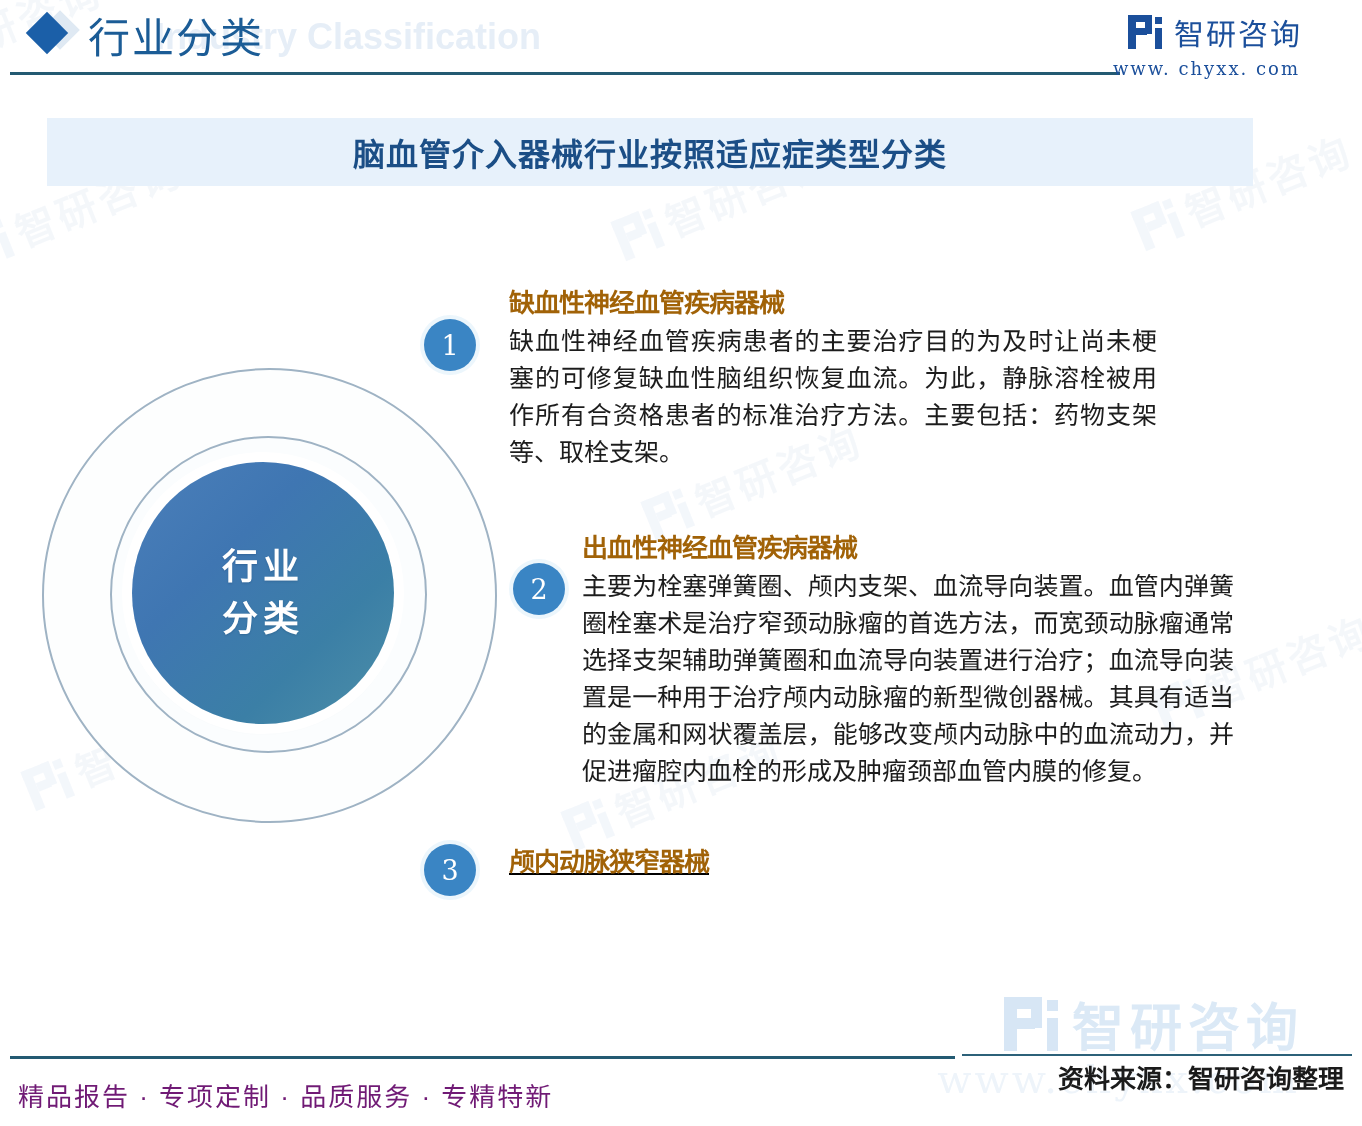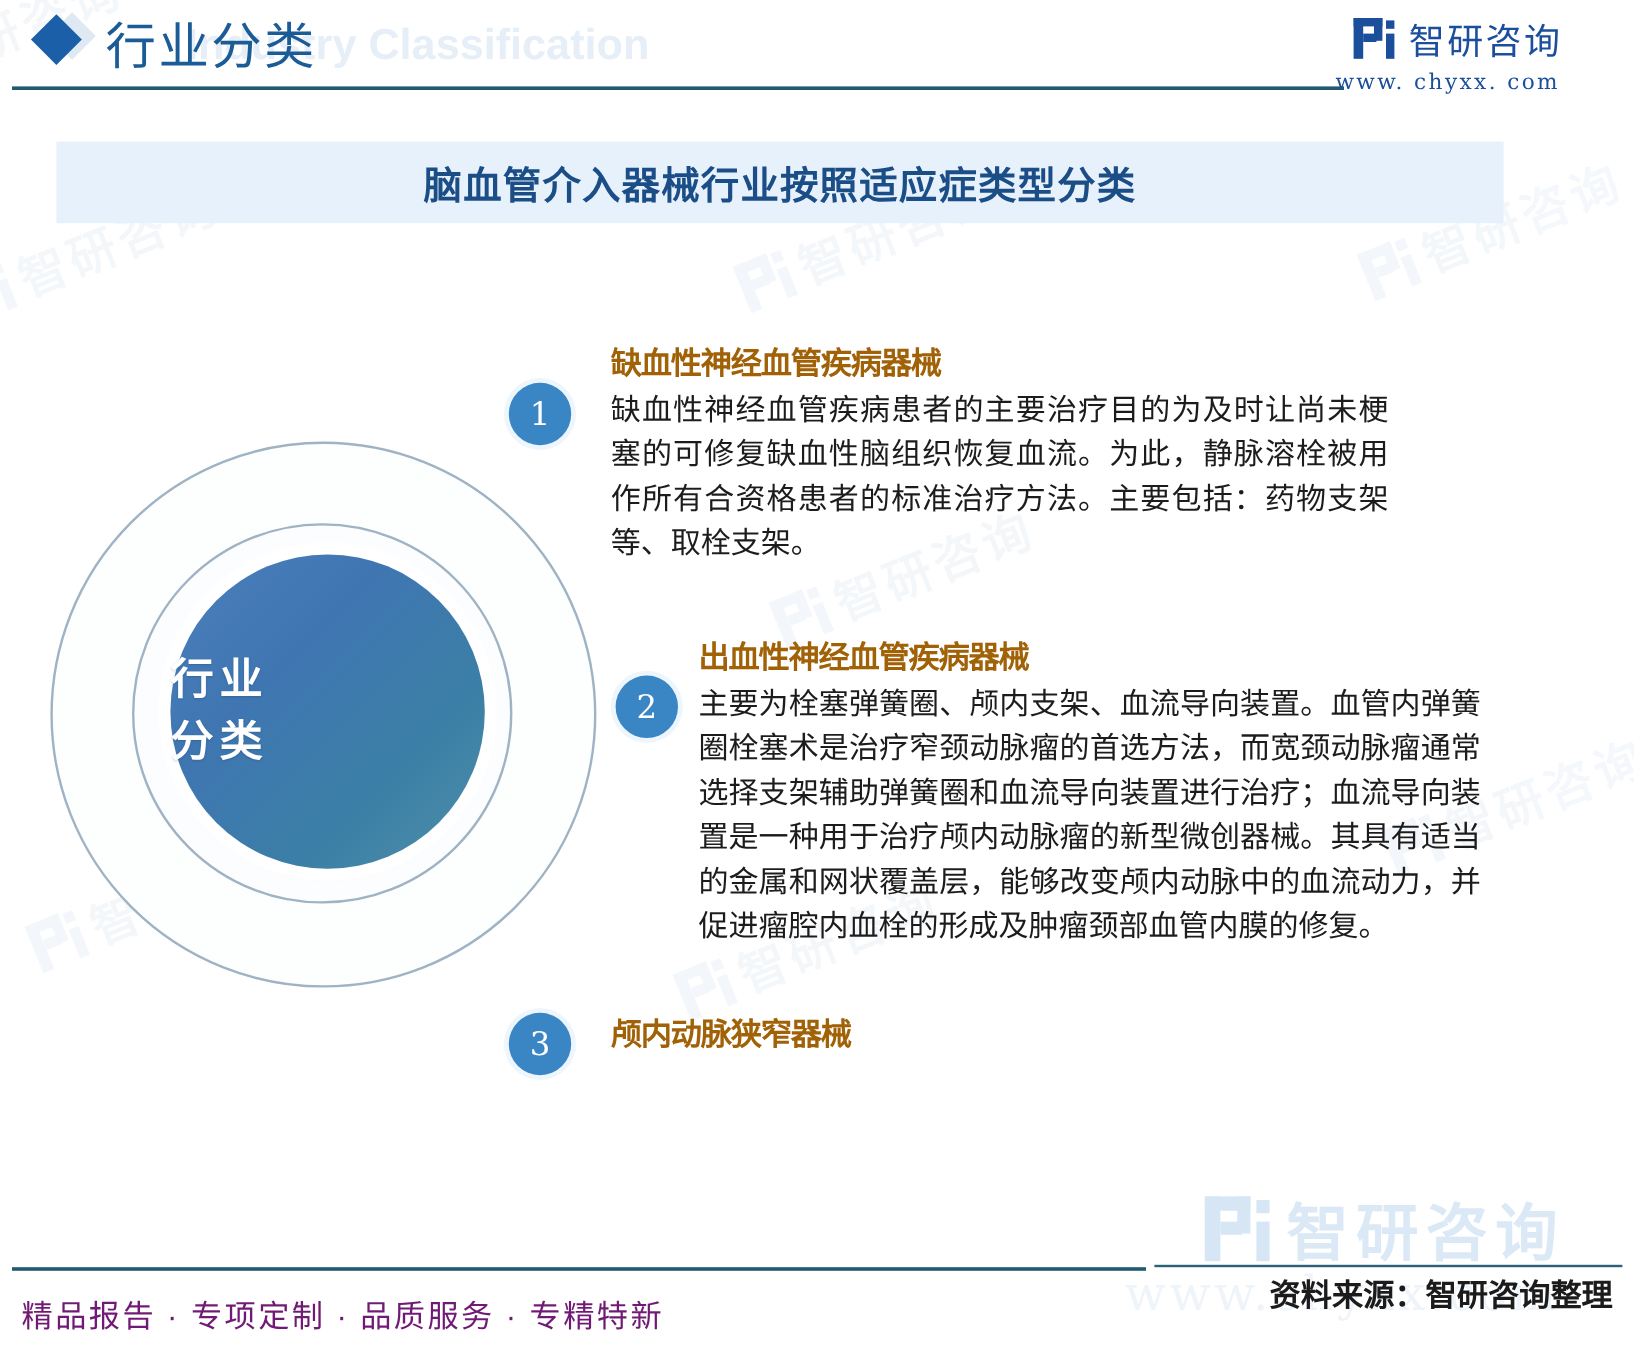--- a/index.html
+++ b/index.html
@@ -184,28 +184,28 @@
   .ring-inner {
     position: absolute;
     left: 68px; top: 68px;
     width: 313px; height: 313px;
     border: 2px solid #9fb3c4;
     border-radius: 50%;
     background: #fbfdfe;
   }
   .core {
     position: absolute;
-    left: 100px; top: 94px;
+    left: 90px; top: 94px;
     width: 262px; height: 262px;
     border-radius: 50%;
     background: linear-gradient(135deg, #4b7fba 0%, #3f76b2 35%, #3b7fa6 70%, #4d8fa8 100%);
     box-shadow: 0 0 0 10px #ffffff, 0 2px 10px rgba(40,80,120,0.18);
     display: flex;
     flex-direction: column;
-    align-items: flex-start;
+    align-items: center;
     justify-content: center;
   }
   .core-line {
     color: #ffffff;
     font-size: 36px;
     font-weight: 700;
     letter-spacing: 5px;
     line-height: 1.45;
     font-family: "DejaVu Sans", sans-serif;
     text-shadow: 0 1px 2px rgba(20,50,90,0.25);
@@ -246,21 +246,21 @@
     color: #1c1c1c;
     margin: 0;
     text-align: justify;
     font-family: "DejaVu Sans", sans-serif;
   }
 
   #item1 { left: 509px; top: 282px; width: 648px; }
   #badge1 { left: 424px; top: 319px; }
   #item2 { left: 582px; top: 527px; width: 652px; }
   #badge2 { left: 513px; top: 563px; }
-  #item3 { left: 509px; top: 841px; width: 670px; }
+  #item3 { left: 509px; top: 841px; width: 670px; text-decoration: underline; }
   #badge3 { left: 424px; top: 844px; }
 
   
   .src-rule {
     position: absolute;
     left: 962px; top: 1054px;
     width: 390px; height: 2px;
     background: #2c6179;
     z-index: 2;
   }

